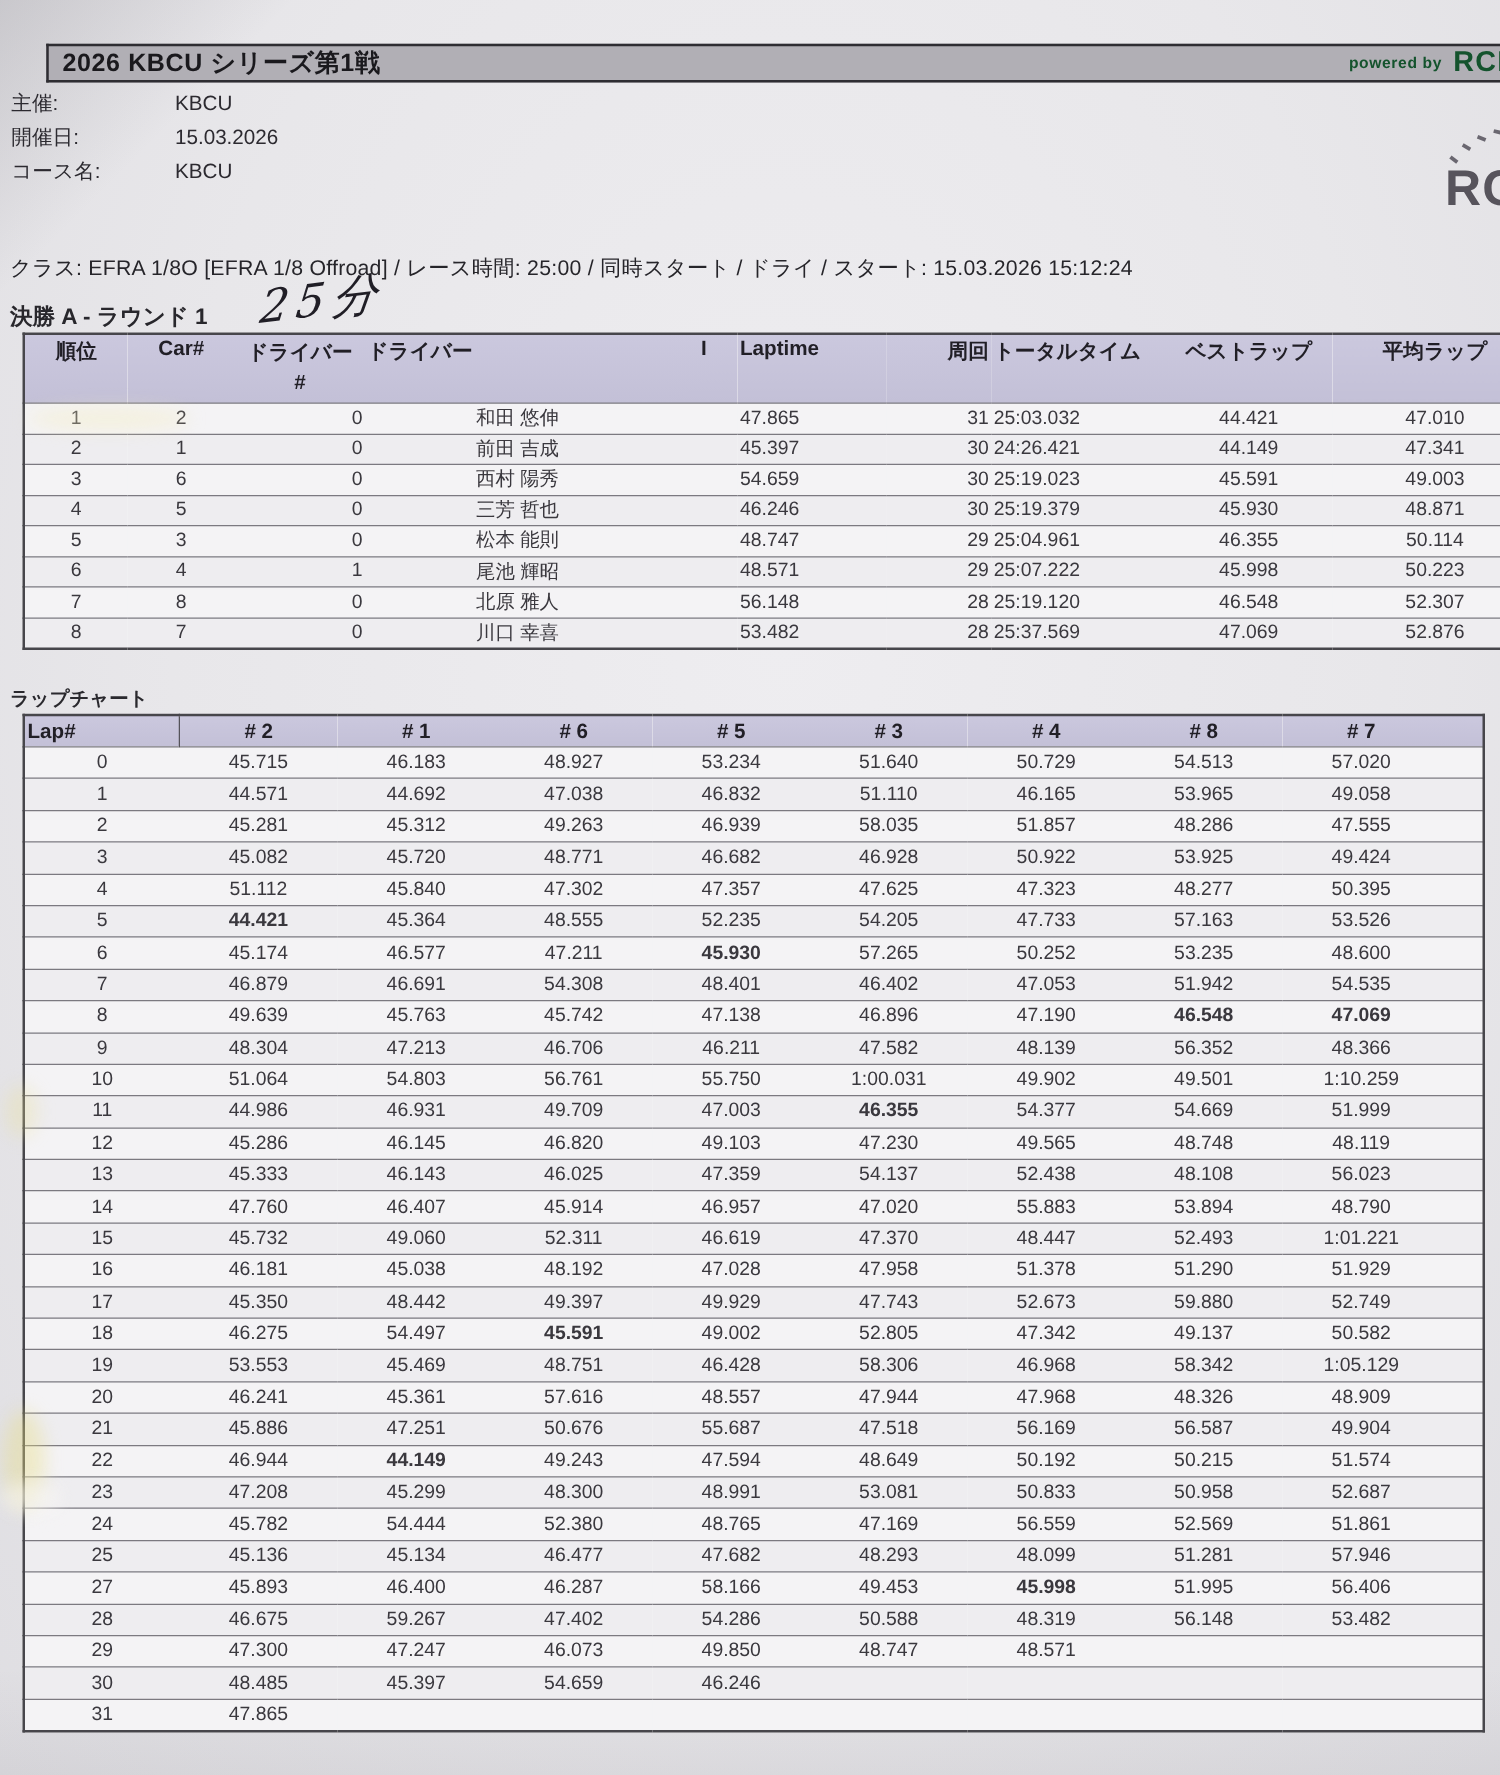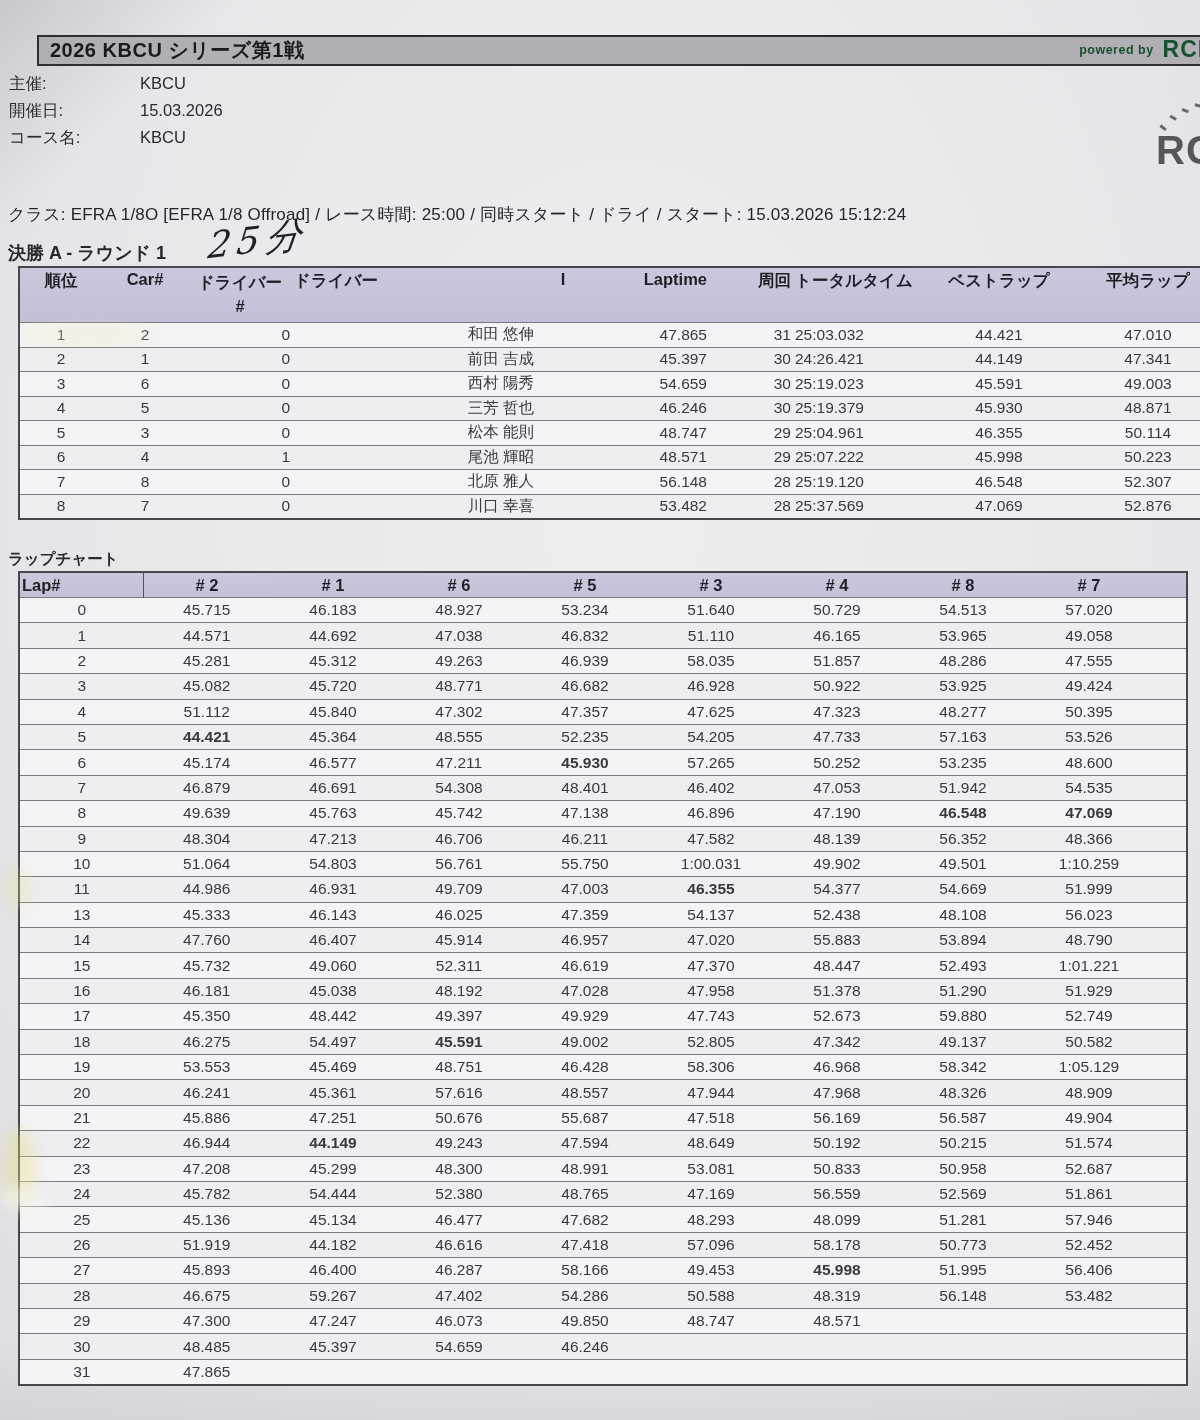--- a/index.html
+++ b/index.html
@@ -41,25 +41,25 @@
   .grid tbody tr:nth-child(even) td{background:#eeedf0;}
   .grid thead th{background:linear-gradient(180deg,#cbc8de 0%,#c3c0d7 100%);
         font-size:16.5px;font-weight:bold;color:#211f26;padding:2px 2px 0 2px;vertical-align:top;}
   
   #results{top:266px;}
   #results thead th{height:52px;}
   .rt-c0{width:78px;text-align:center;}
   .rt-c1{width:82px;text-align:center;}
   .rt-c2{width:100px;text-align:center;}
   td.rt-c2{text-align:right;padding-right:6px;}
-  .rt-c3{width:240px;text-align:right;}
+  .rt-c3{width:240px;text-align:center;}
   td.rt-c3{padding-left:10px;font-size:16.5px;color:#2e2c32;}
   th.rt-c3{text-align:left;padding-left:18px;}
   .rt-c4{width:50px;text-align:center;}
-  .rt-c5{width:115px;text-align:right;}
+  .rt-c5{width:115px;text-align:left;}
   .rt-c6{width:80px;text-align:right;}
   td.rt-c6{padding-right:4px;}
   .rt-c7{width:135px;text-align:left;}
   td.rt-c7{padding-left:10px;}
   .rt-c8{width:130px;text-align:center;}
   .rt-c9{width:160px;text-align:center;}
   th.pre{white-space:pre-line;line-height:24px;}
   
   .lapchart-head{position:absolute;left:8px;top:549px;font-size:15.5px;font-weight:600;color:#2a292e;}
   #lapchart{top:571px;}
@@ -396,20 +396,32 @@
           <td class="lc-t">46.931</td>
           <td class="lc-t">49.709</td>
           <td class="lc-t">47.003</td>
           <td class="lc-t bold">46.355</td>
           <td class="lc-t">54.377</td>
           <td class="lc-t">54.669</td>
           <td class="lc-t">51.999</td>
           <td class="lc-fill"></td>
         </tr>
         <tr>
+          <td class="lc-c0">12</td>
+          <td class="lc-t">45.286</td>
+          <td class="lc-t">46.145</td>
+          <td class="lc-t">46.820</td>
+          <td class="lc-t">49.103</td>
+          <td class="lc-t">47.230</td>
+          <td class="lc-t">49.565</td>
+          <td class="lc-t">48.748</td>
+          <td class="lc-t">48.119</td>
+          <td class="lc-fill"></td>
+        </tr>
+        <tr>
           <td class="lc-c0">13</td>
           <td class="lc-t">45.333</td>
           <td class="lc-t">46.143</td>
           <td class="lc-t">46.025</td>
           <td class="lc-t">47.359</td>
           <td class="lc-t">54.137</td>
           <td class="lc-t">52.438</td>
           <td class="lc-t">48.108</td>
           <td class="lc-t">56.023</td>
           <td class="lc-fill"></td>
@@ -552,32 +564,20 @@
           <td class="lc-t">45.134</td>
           <td class="lc-t">46.477</td>
           <td class="lc-t">47.682</td>
           <td class="lc-t">48.293</td>
           <td class="lc-t">48.099</td>
           <td class="lc-t">51.281</td>
           <td class="lc-t">57.946</td>
           <td class="lc-fill"></td>
         </tr>
         <tr>
-          <td class="lc-c0">26</td>
-          <td class="lc-t">51.919</td>
-          <td class="lc-t">44.182</td>
-          <td class="lc-t">46.616</td>
-          <td class="lc-t">47.418</td>
-          <td class="lc-t">57.096</td>
-          <td class="lc-t">58.178</td>
-          <td class="lc-t">50.773</td>
-          <td class="lc-t">52.452</td>
-          <td class="lc-fill"></td>
-        </tr>
-        <tr>
           <td class="lc-c0">27</td>
           <td class="lc-t">45.893</td>
           <td class="lc-t">46.400</td>
           <td class="lc-t">46.287</td>
           <td class="lc-t">58.166</td>
           <td class="lc-t">49.453</td>
           <td class="lc-t bold">45.998</td>
           <td class="lc-t">51.995</td>
           <td class="lc-t">56.406</td>
           <td class="lc-fill"></td>

